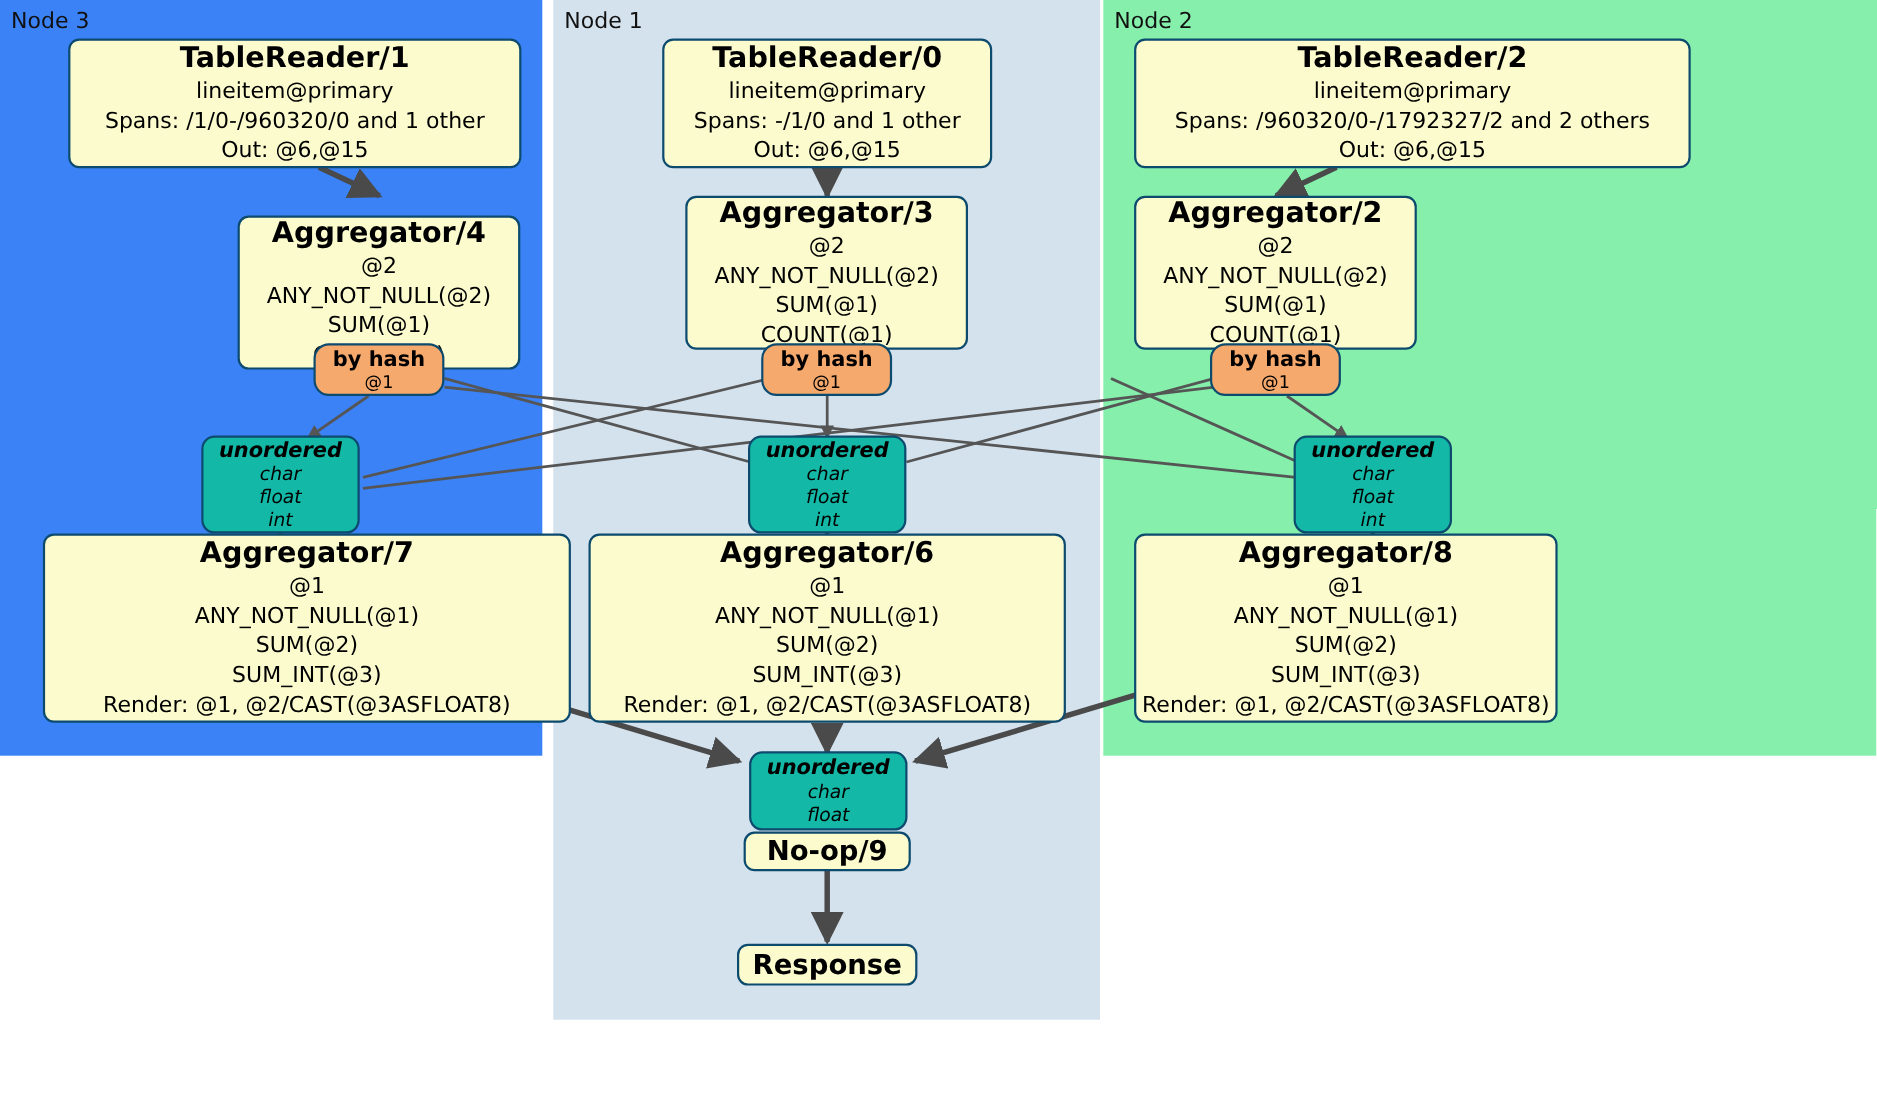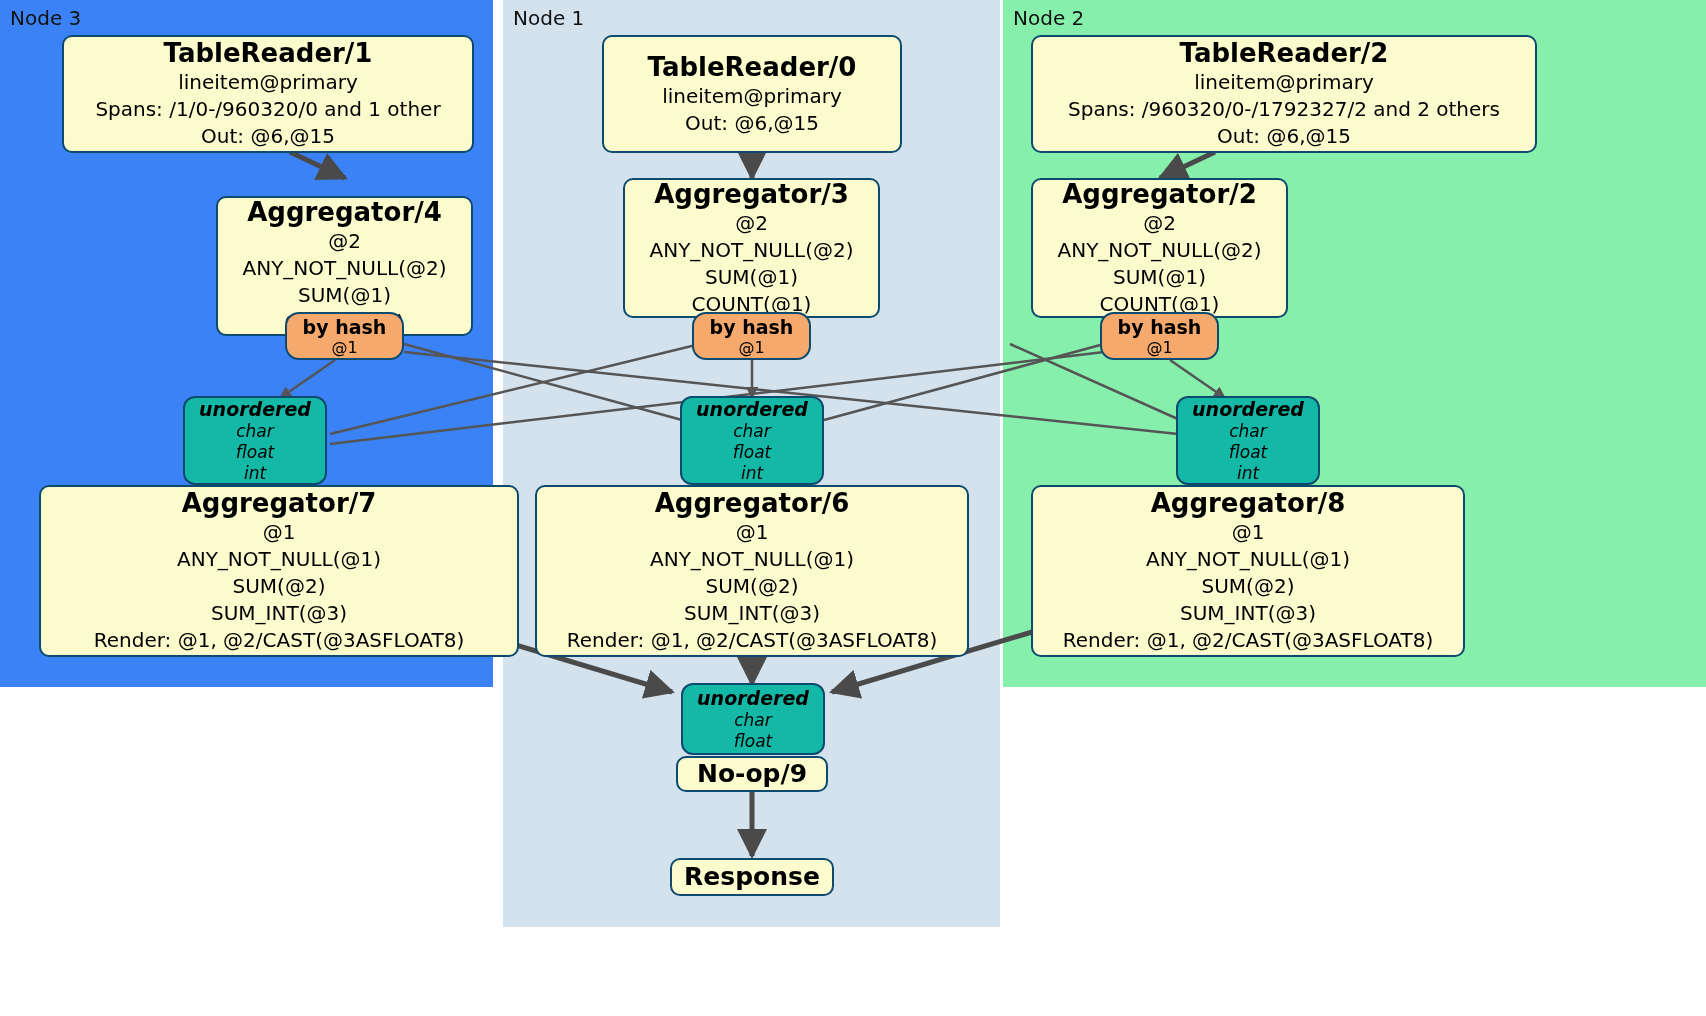--- a/index.html
+++ b/index.html
@@ -93,20 +93,21 @@
   <div class="box proc" style="left:62px;top:35px;width:412px;height:118px;">
     <div class="title">TableReader/1</div>
     <div class="line">lineitem@primary</div>
     <div class="line">Spans: /1/0-/960320/0 and 1 other</div>
     <div class="line">Out: @6,@15</div>
   </div>
 
   <div class="box proc" style="left:602px;top:35px;width:300px;height:118px;">
     <div class="title">TableReader/0</div>
     <div class="line">lineitem@primary</div>
+    <div class="line">Spans: -/1/0 and 1 other</div>
     <div class="line">Out: @6,@15</div>
   </div>
 
   <div class="box proc" style="left:1031px;top:35px;width:506px;height:118px;">
     <div class="title">TableReader/2</div>
     <div class="line">lineitem@primary</div>
     <div class="line">Spans: /960320/0-/1792327/2 and 2 others</div>
     <div class="line">Out: @6,@15</div>
   </div>
 
@@ -181,21 +182,21 @@
 
   <div class="box proc" style="left:535px;top:485px;width:434px;height:172px;">
     <div class="title">Aggregator/6</div>
     <div class="line">@1</div>
     <div class="line">ANY_NOT_NULL(@1)</div>
     <div class="line">SUM(@2)</div>
     <div class="line">SUM_INT(@3)</div>
     <div class="line">Render: @1, @2/CAST(@3ASFLOAT8)</div>
   </div>
 
-  <div class="box proc" style="left:1031px;top:485px;width:434px;height:172px;">
+  <div class="box proc" style="left:1031px;top:485px;width:385px;height:172px;">
     <div class="title">Aggregator/8</div>
     <div class="line">@1</div>
     <div class="line">ANY_NOT_NULL(@1)</div>
     <div class="line">SUM(@2)</div>
     <div class="line">SUM_INT(@3)</div>
     <div class="line">Render: @1, @2/CAST(@3ASFLOAT8)</div>
   </div>
 
   <div class="box sync" style="left:681px;top:683px;width:144px;height:72px;">
     <div class="title">unordered</div>

